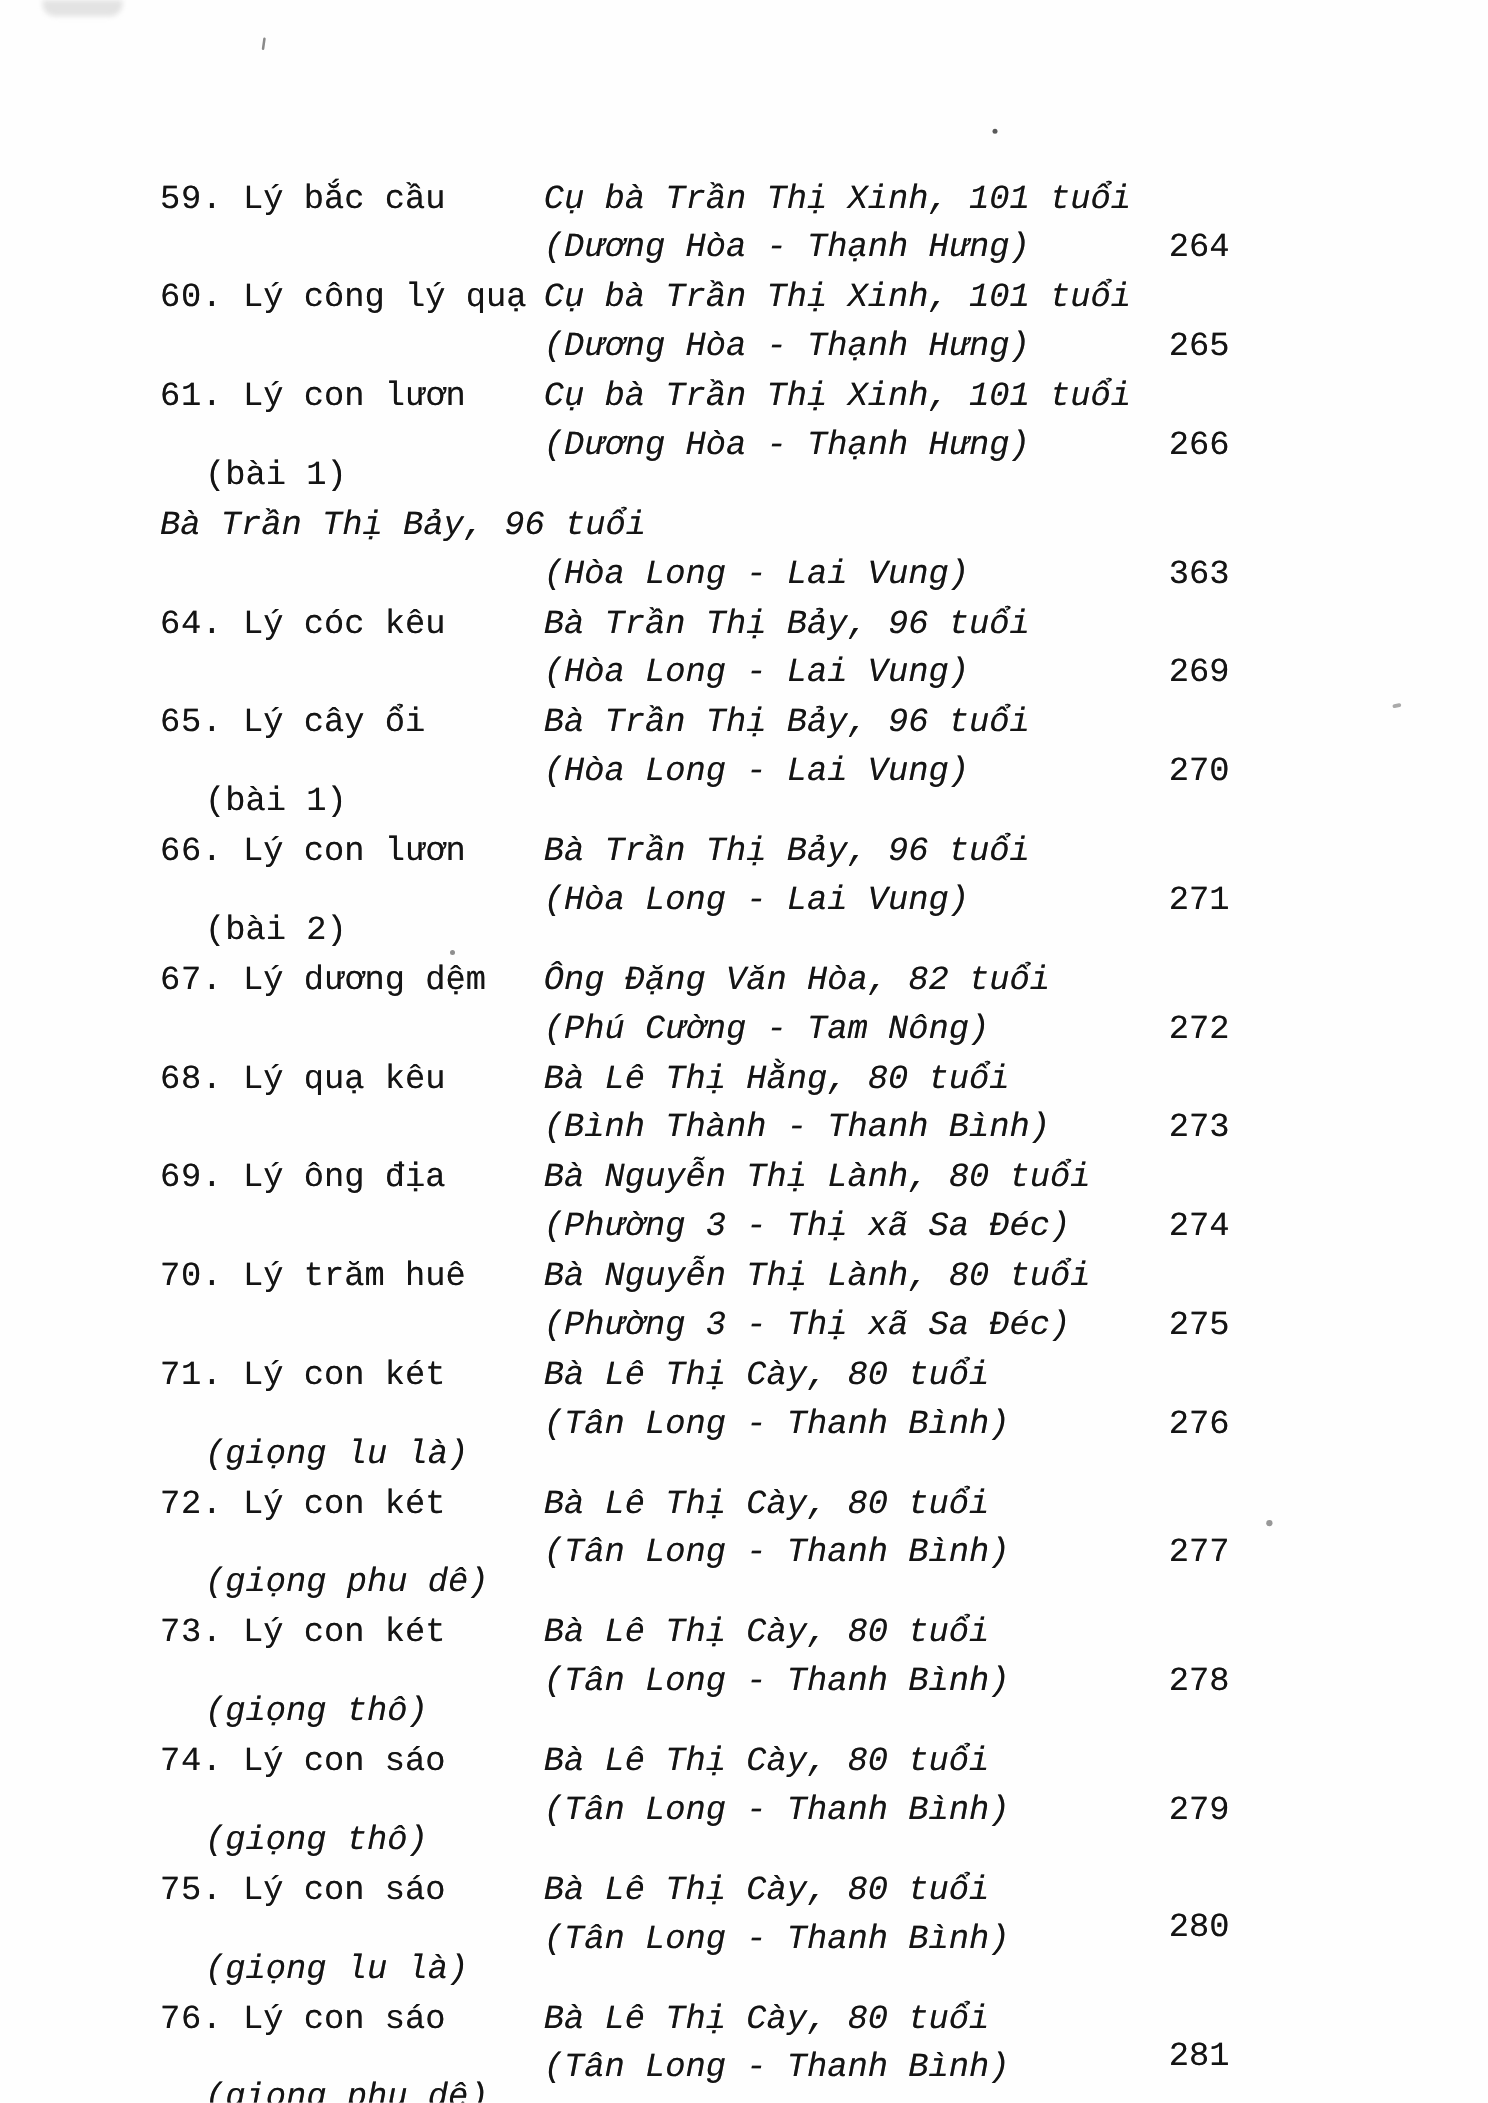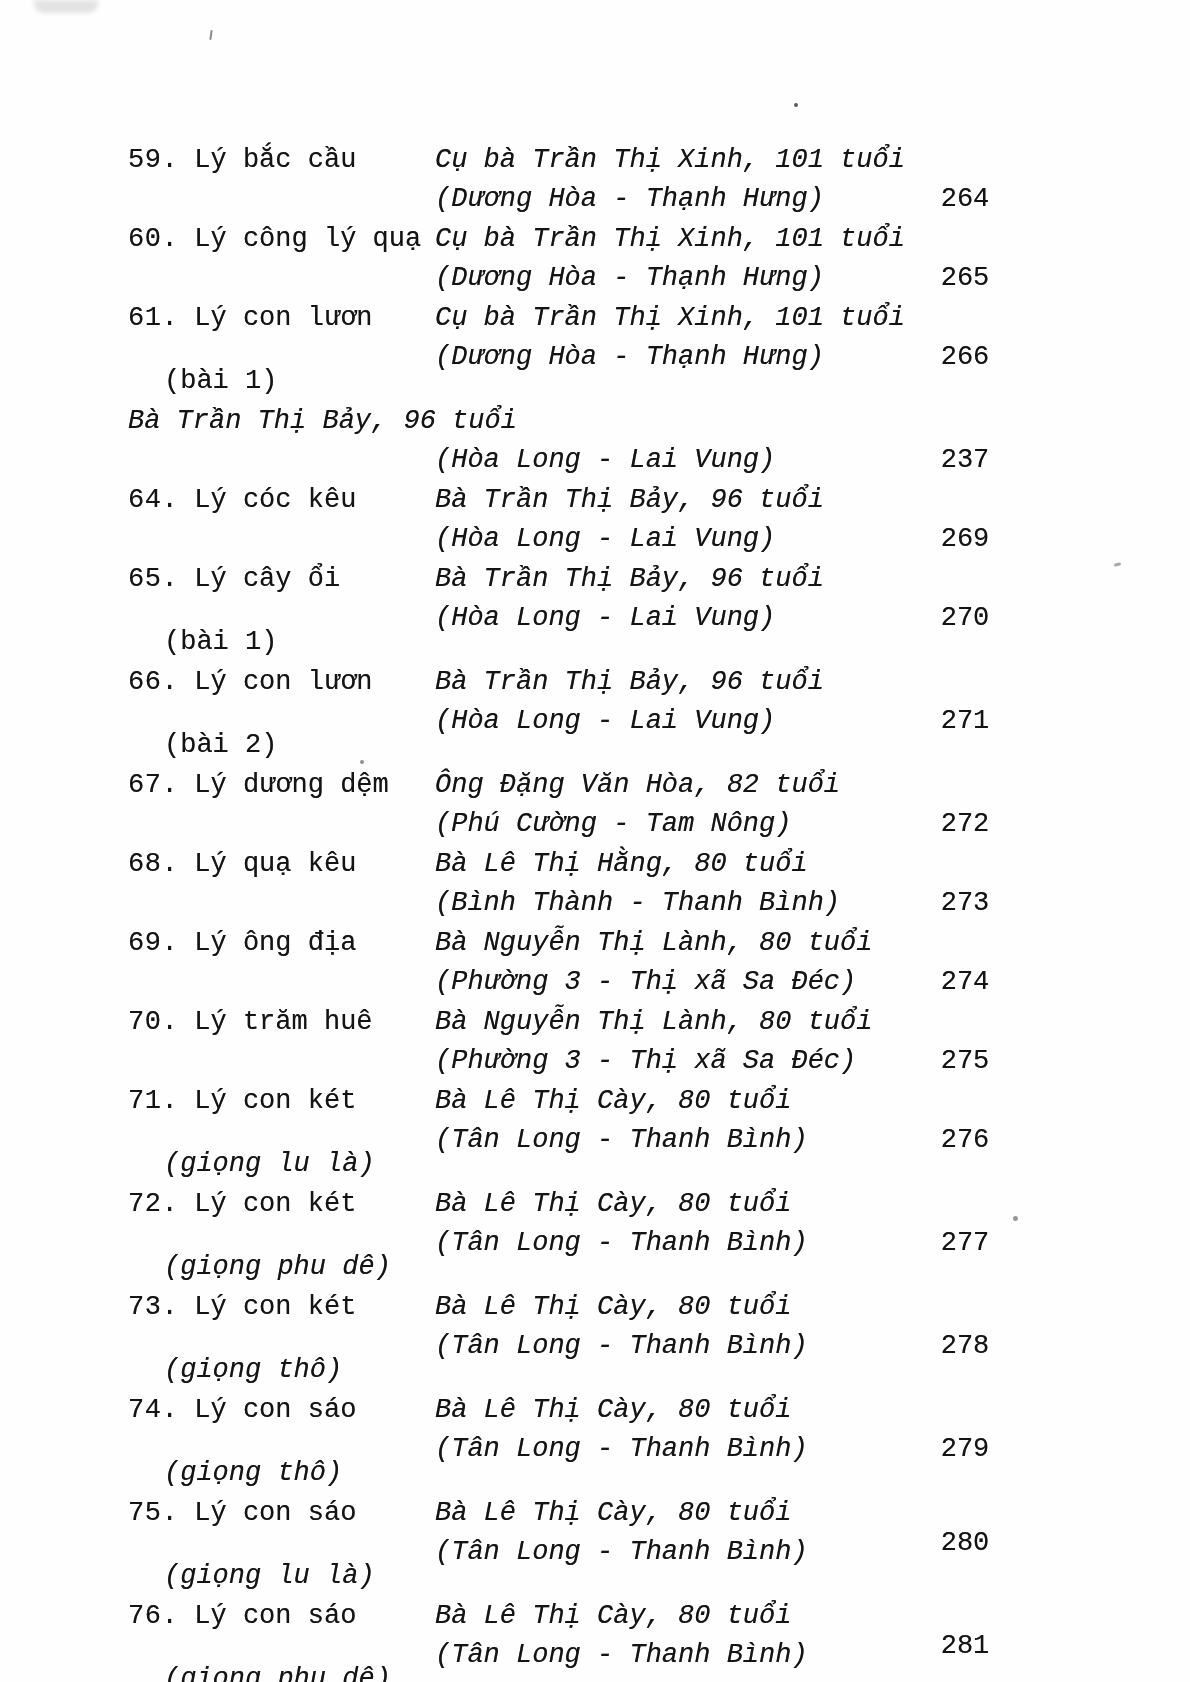--- a/index.html
+++ b/index.html
@@ -48,21 +48,21 @@
     padding-left: 36px;
     margin-top: 24px;
   }
   .col-title.sub.it {
     font-style: italic;
   }
   .col-singer {
     font-style: italic;
   }
   .col-page {
-    text-align: center;
+    text-align: left;
     font-style: normal;
   }
   
   .entry:nth-child(16) .col-page,
   .entry:nth-child(17) .col-page,
   .entry:nth-child(18) .col-page {
     transform: translateY(-9px);
   }
   
   .artifact {
@@ -144,21 +144,21 @@
 
 
   <div class="entry">
     <div class="row">
       <div class="col-singer">Bà Trần Thị Bảy, 96 tuổi</div>
       <div class="col-page"></div>
     </div>
     <div class="row">
       <div class="col-title sub"></div>
       <div class="col-singer place">(Hòa Long - Lai Vung)</div>
-      <div class="col-page">237</div>
+      <div class="col-page">363</div>
     </div>
   </div>
 
   <div class="entry">
     <div class="row">
       <div class="col-title"><span class="num">64.</span> <span class="title">Lý cóc kêu</span></div>
       <div class="col-singer">Bà Trần Thị Bảy, 96 tuổi</div>
       <div class="col-page"></div>
     </div>
     <div class="row">

